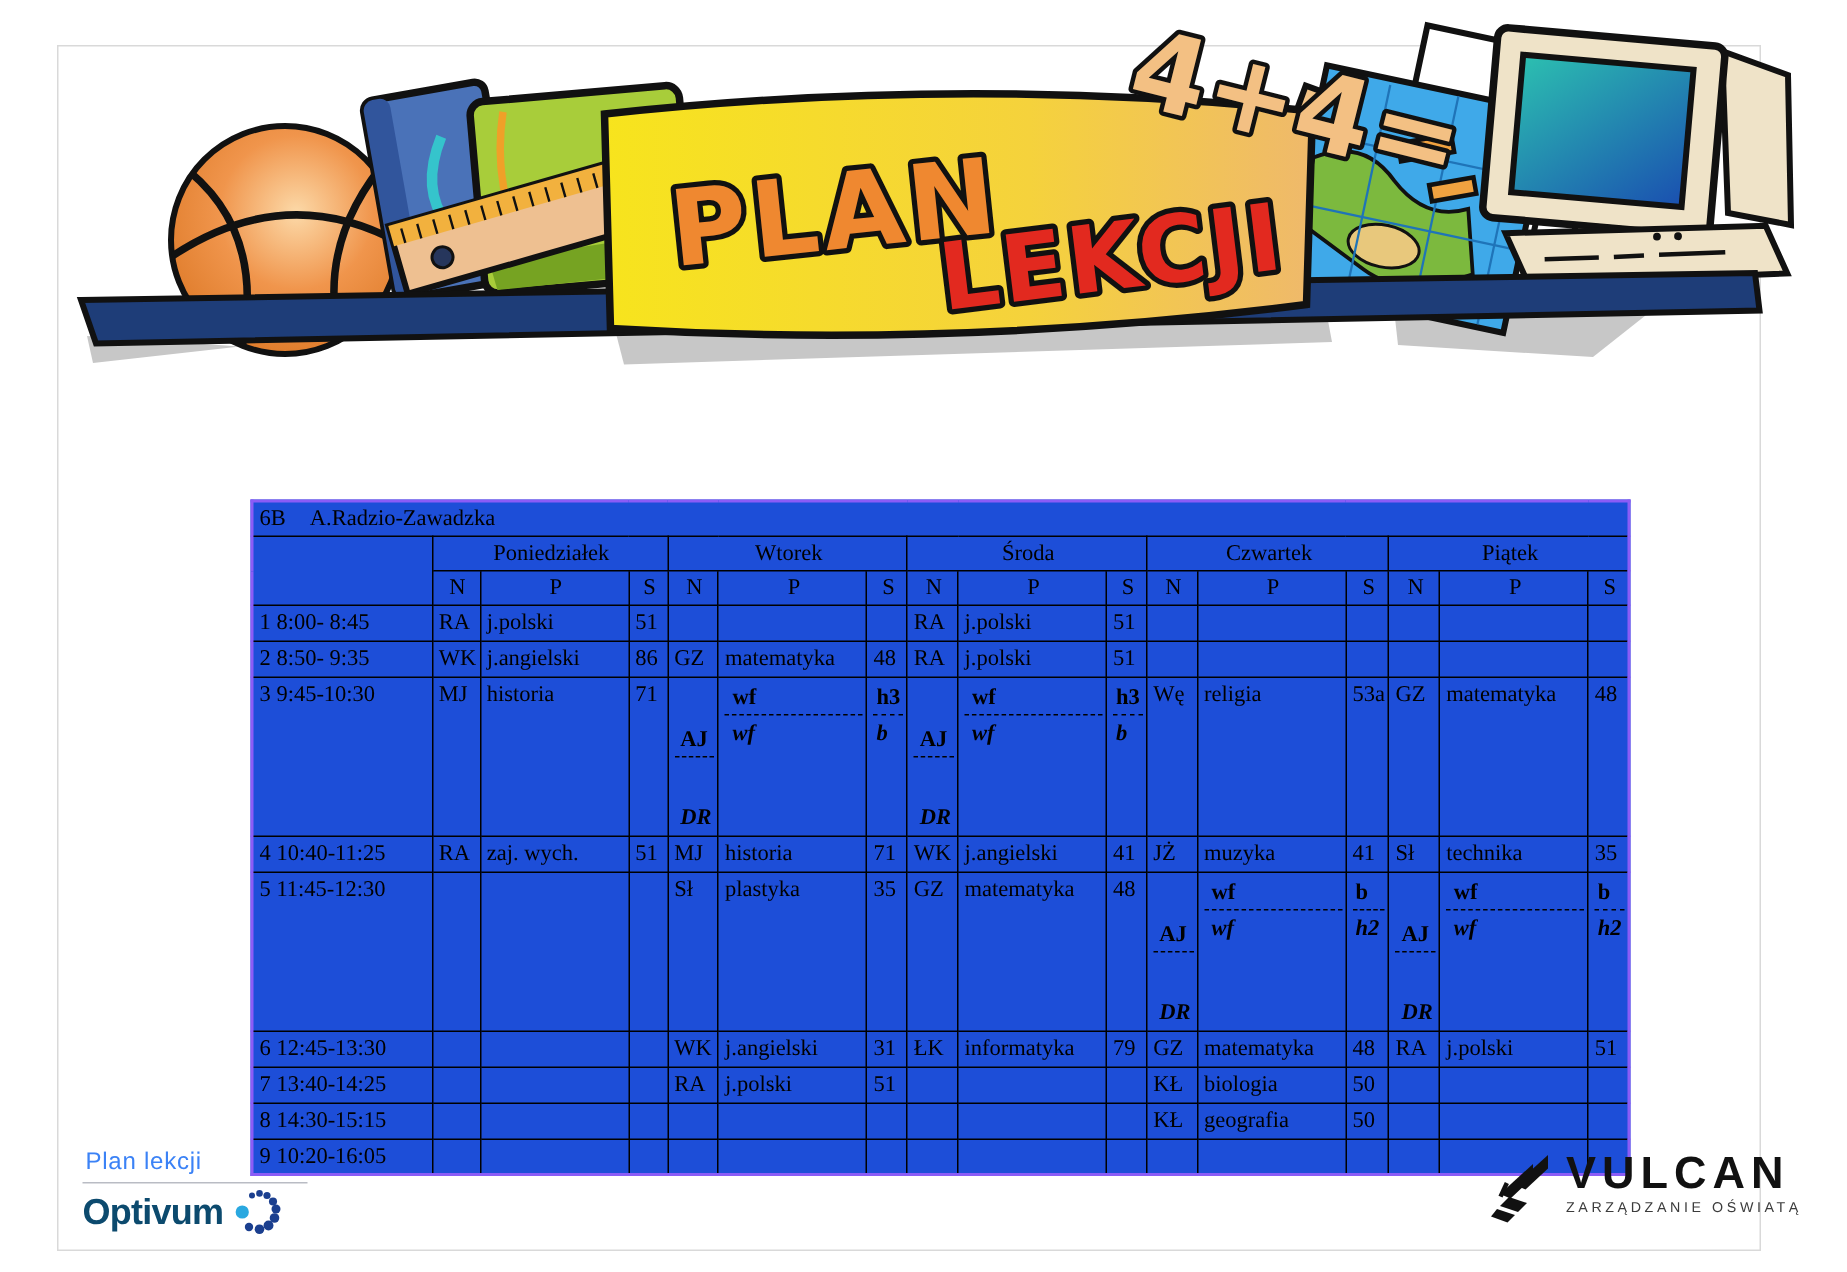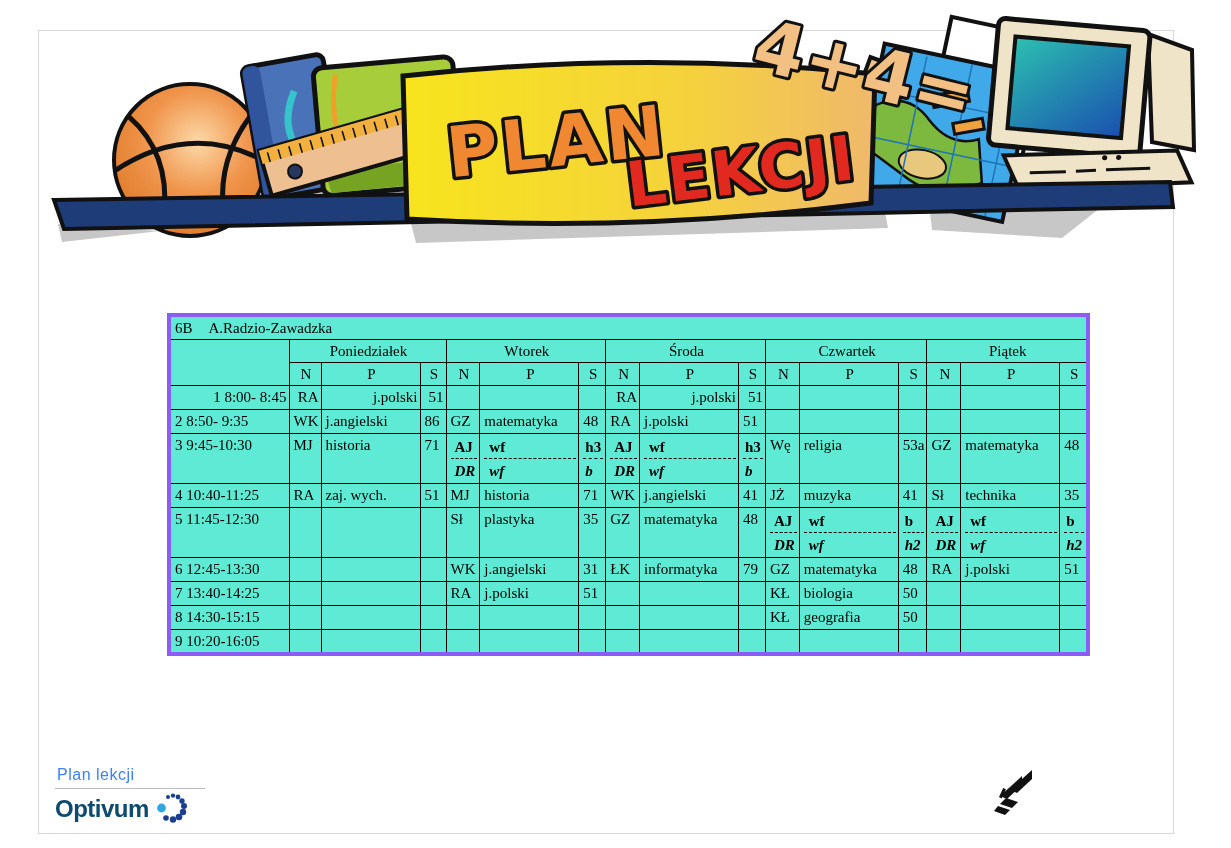--- a/index.html
+++ b/index.html
@@ -7,40 +7,40 @@
        font-family:"Liberation Sans",sans-serif;}
 
   
   .page-frame{position:absolute;left:38px;top:30px;width:1134px;height:802px;
               border:1px solid #d9d9d9;background:#fff;}
 
   
   .header-art{position:absolute;left:0;top:0;width:1231px;height:250px;}
 
   
-  table.tt{position:absolute;left:167px;top:313px;border-collapse:collapse;
-           table-layout:fixed;background:#5eead4;border:4px solid #8b5cf6;}
+  table.tt{position:absolute;left:167px;top:333px;border-collapse:collapse;
+           table-layout:fixed;background:#1d4ed8;border:2px solid #8b5cf6;}
   table.tt td{border:1px solid #000;vertical-align:top;overflow:hidden;
               white-space:nowrap;font:15px "Liberation Serif",serif;
               line-height:21px;padding:1px 2px 0 4px;box-sizing:border-box;}
   td.title-cell{font:bold 17px "Liberation Sans",sans-serif;
                 padding:4px 0 3px 7px;}
   td.title-cell .tsp{margin-left:16px;}
   td.day-h{font:bold 15px "Liberation Sans",sans-serif;text-align:center;
            padding:2px 0 1px 0;vertical-align:middle;margin-top:17px;}
   td.nps-h{text-align:center;padding:1px 0 0 0;}
   td.time{font:12px "Liberation Mono","DejaVu Sans Mono",monospace;
           white-space:pre;padding:4px 0 0 6px;}
   td.c-n{padding-left:4px;}
   td.c-p{padding-left:5px;}
   td.c-s{padding-left:2px;}
   td.split{padding:0;}
   td.split > div{height:24px;line-height:22px;padding:1px 2px 0 0;box-sizing:border-box;}
   td.split > div.top{border-bottom:1px dashed #000;}
-  td.split > div.pn{padding-left:4px;}
+  td.split > div.pn{padding-left:4px;margin-top:28px;}
   td.split > div.pp{padding-left:5px;}
   td.split > div.ps{padding-left:2px;}
   .b{font-weight:bold;}
   .bi{font-weight:bold;font-style:italic;}
 
   
   .optivum{position:absolute;left:55px;top:766px;width:170px;}
   .optivum .caption{font:16px "Liberation Sans",sans-serif;color:#3b82f6;
                     letter-spacing:.5px;padding-left:2px;}
   .optivum .rule{height:1px;background:#b9bcc4;margin:4px 0 3px 0;width:150px;}
@@ -213,21 +213,21 @@
         <td class="nps-h">N</td>
         <td class="nps-h">P</td>
         <td class="nps-h">S</td>
         <td class="nps-h">N</td>
         <td class="nps-h">P</td>
         <td class="nps-h">S</td>
         <td class="nps-h">N</td>
         <td class="nps-h">P</td>
         <td class="nps-h">S</td>
       </tr>
-      <tr style="height: 24px; text-align: right;">
+      <tr style="height: 24px;">
         <td class="time">1  8:00- 8:45</td>
         <td class="c-n">RA</td>
         <td class="c-p">j.polski</td>
         <td class="c-s">51</td>
         <td class="c-n"></td>
         <td class="c-p"></td>
         <td class="c-s"></td>
         <td class="c-n">RA</td>
         <td class="c-p">j.polski</td>
         <td class="c-s">51</td>
@@ -446,17 +446,21 @@
 <div class="vulcan">
   <svg width="42" height="50" viewBox="0 0 42 50">
     <g fill="#111">
       <polygon points="40,2 18,22 25,25 40,11"></polygon>
       <polygon points="30,8 8,28 15,31 30,17"></polygon>
       <polygon points="14,30 26,34 20,40 8,36"></polygon>
       <polygon points="6,38 18,42 13,47 2,43"></polygon>
       <rect x="9" y="20" width="3" height="10" transform="rotate(25 10 25)"></rect>
     </g>
   </svg>
+  <div class="txt">
+    <div class="brand">VULCAN</div>
+    <div class="tagline">ZARZĄDZANIE OŚWIATĄ</div>
+  </div>
 </div>
 
 <div class="edge-fragment">
   
 </div>
 
 </body></html>

